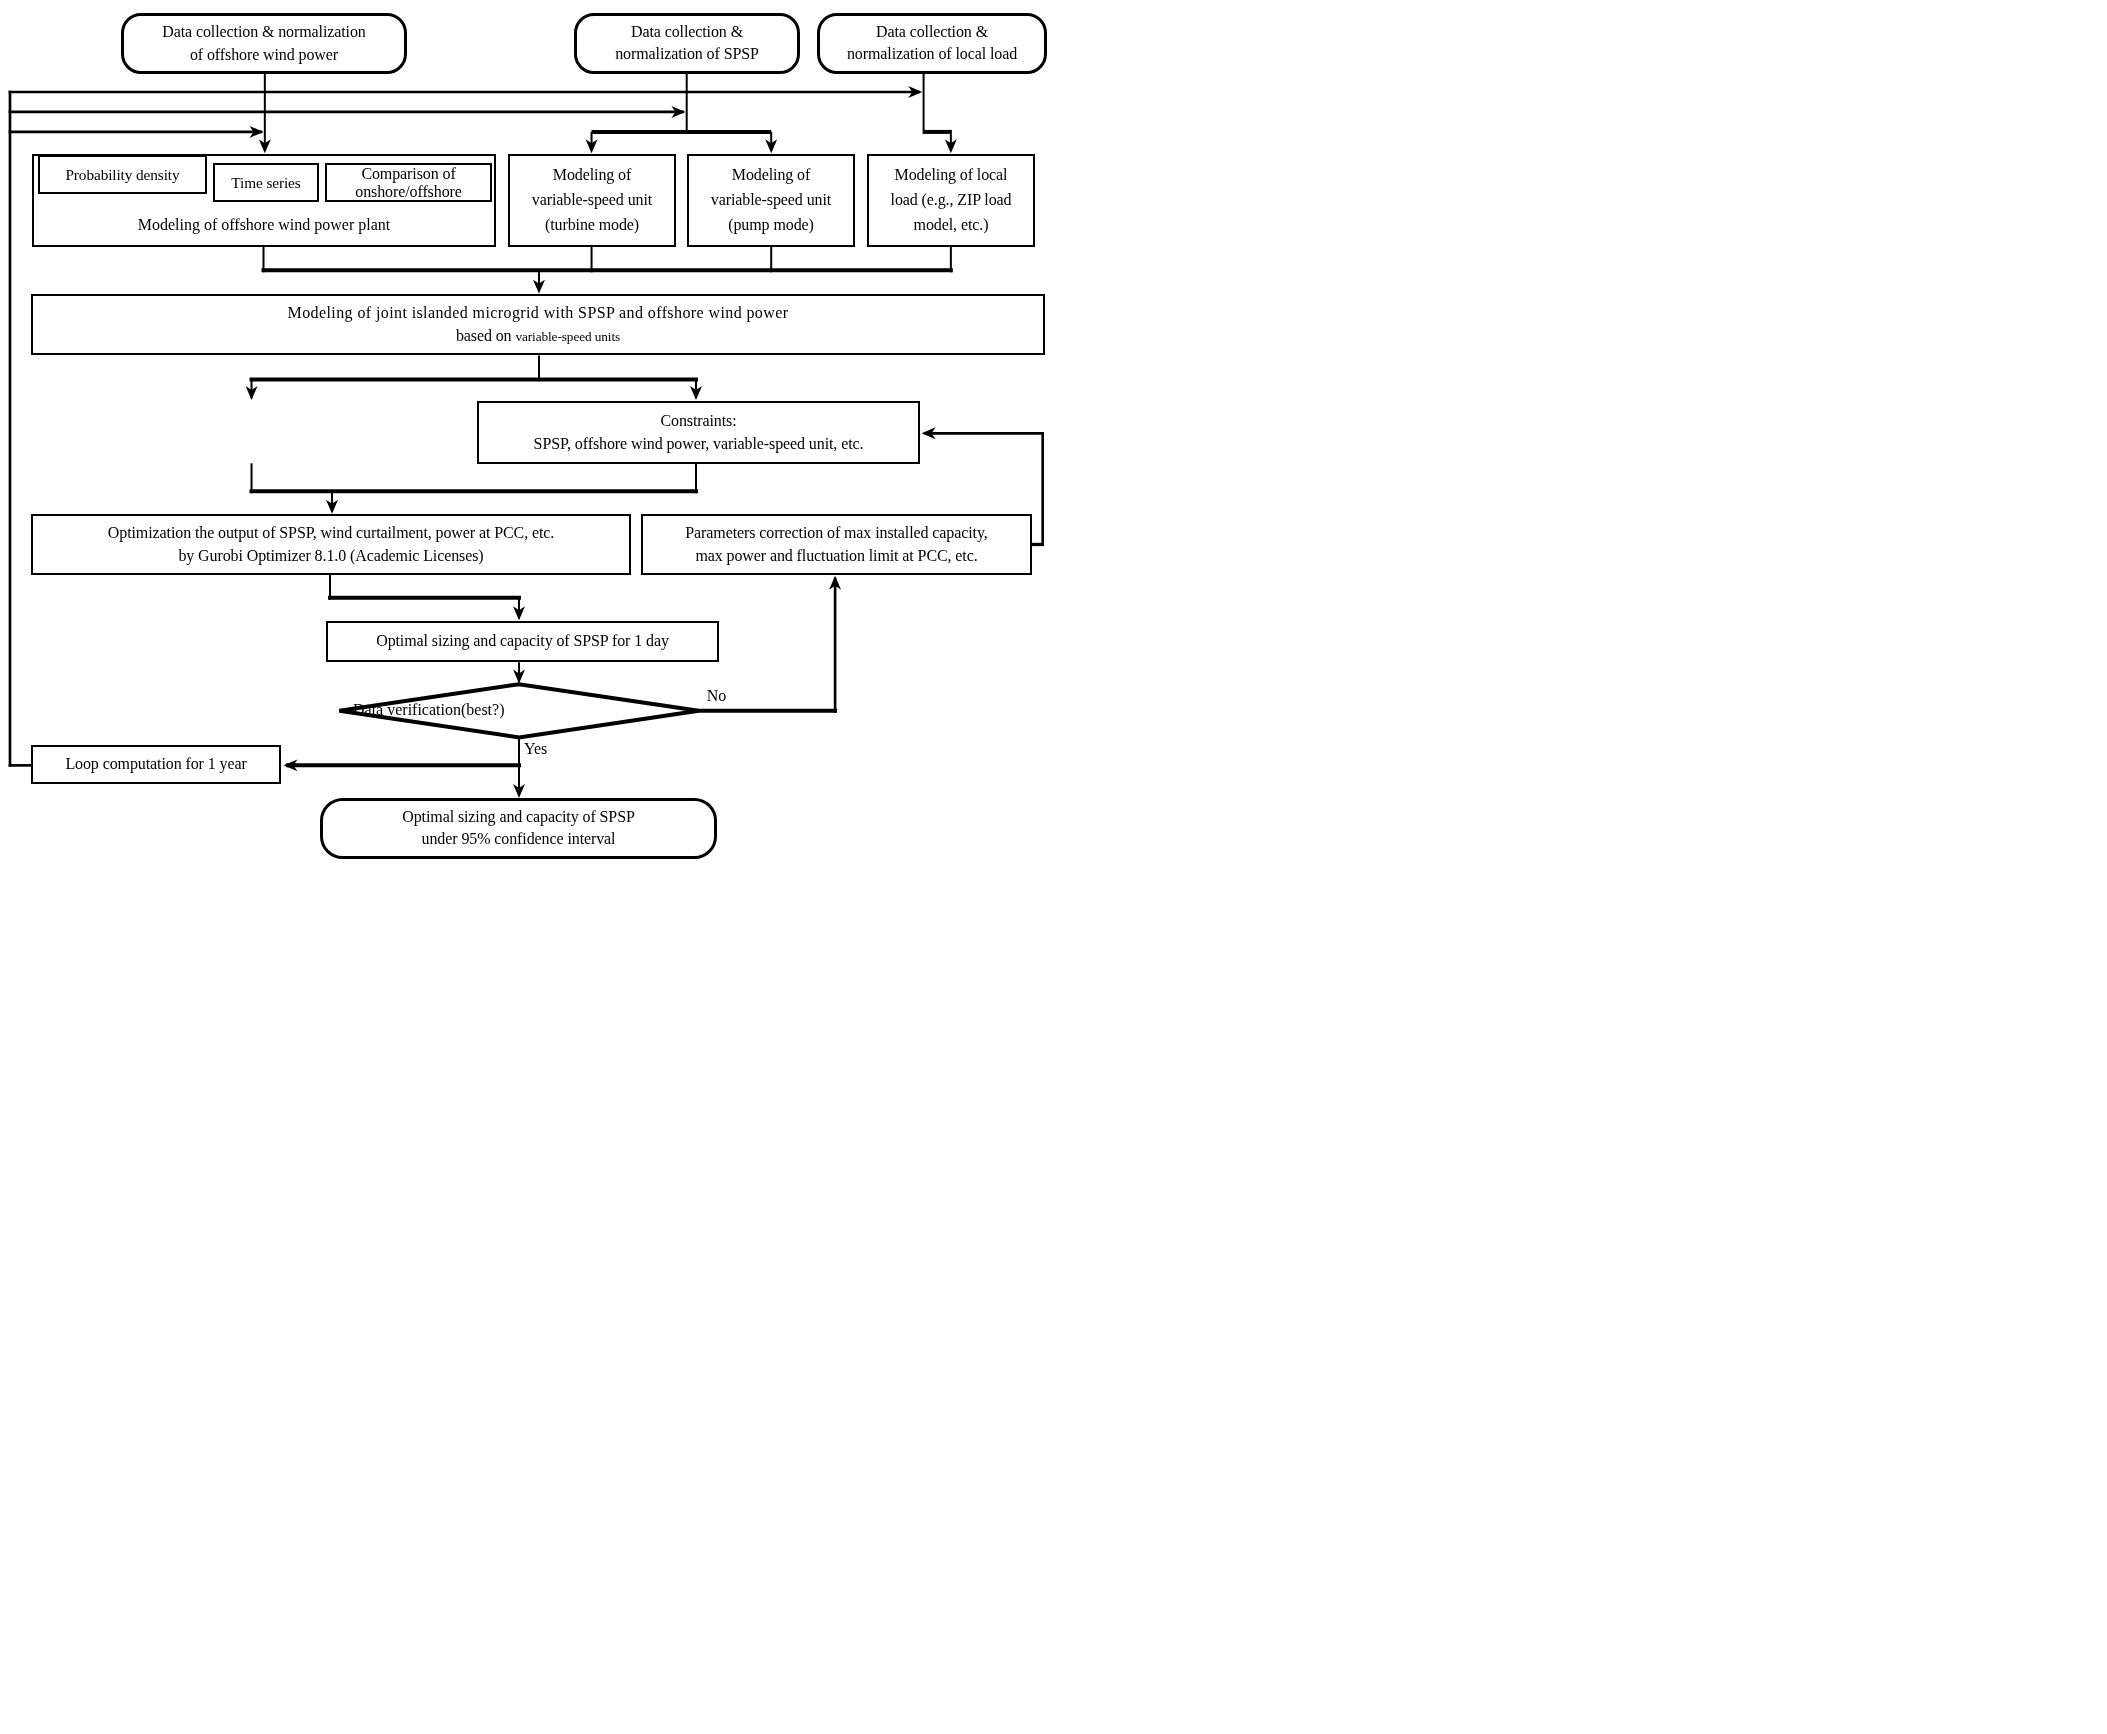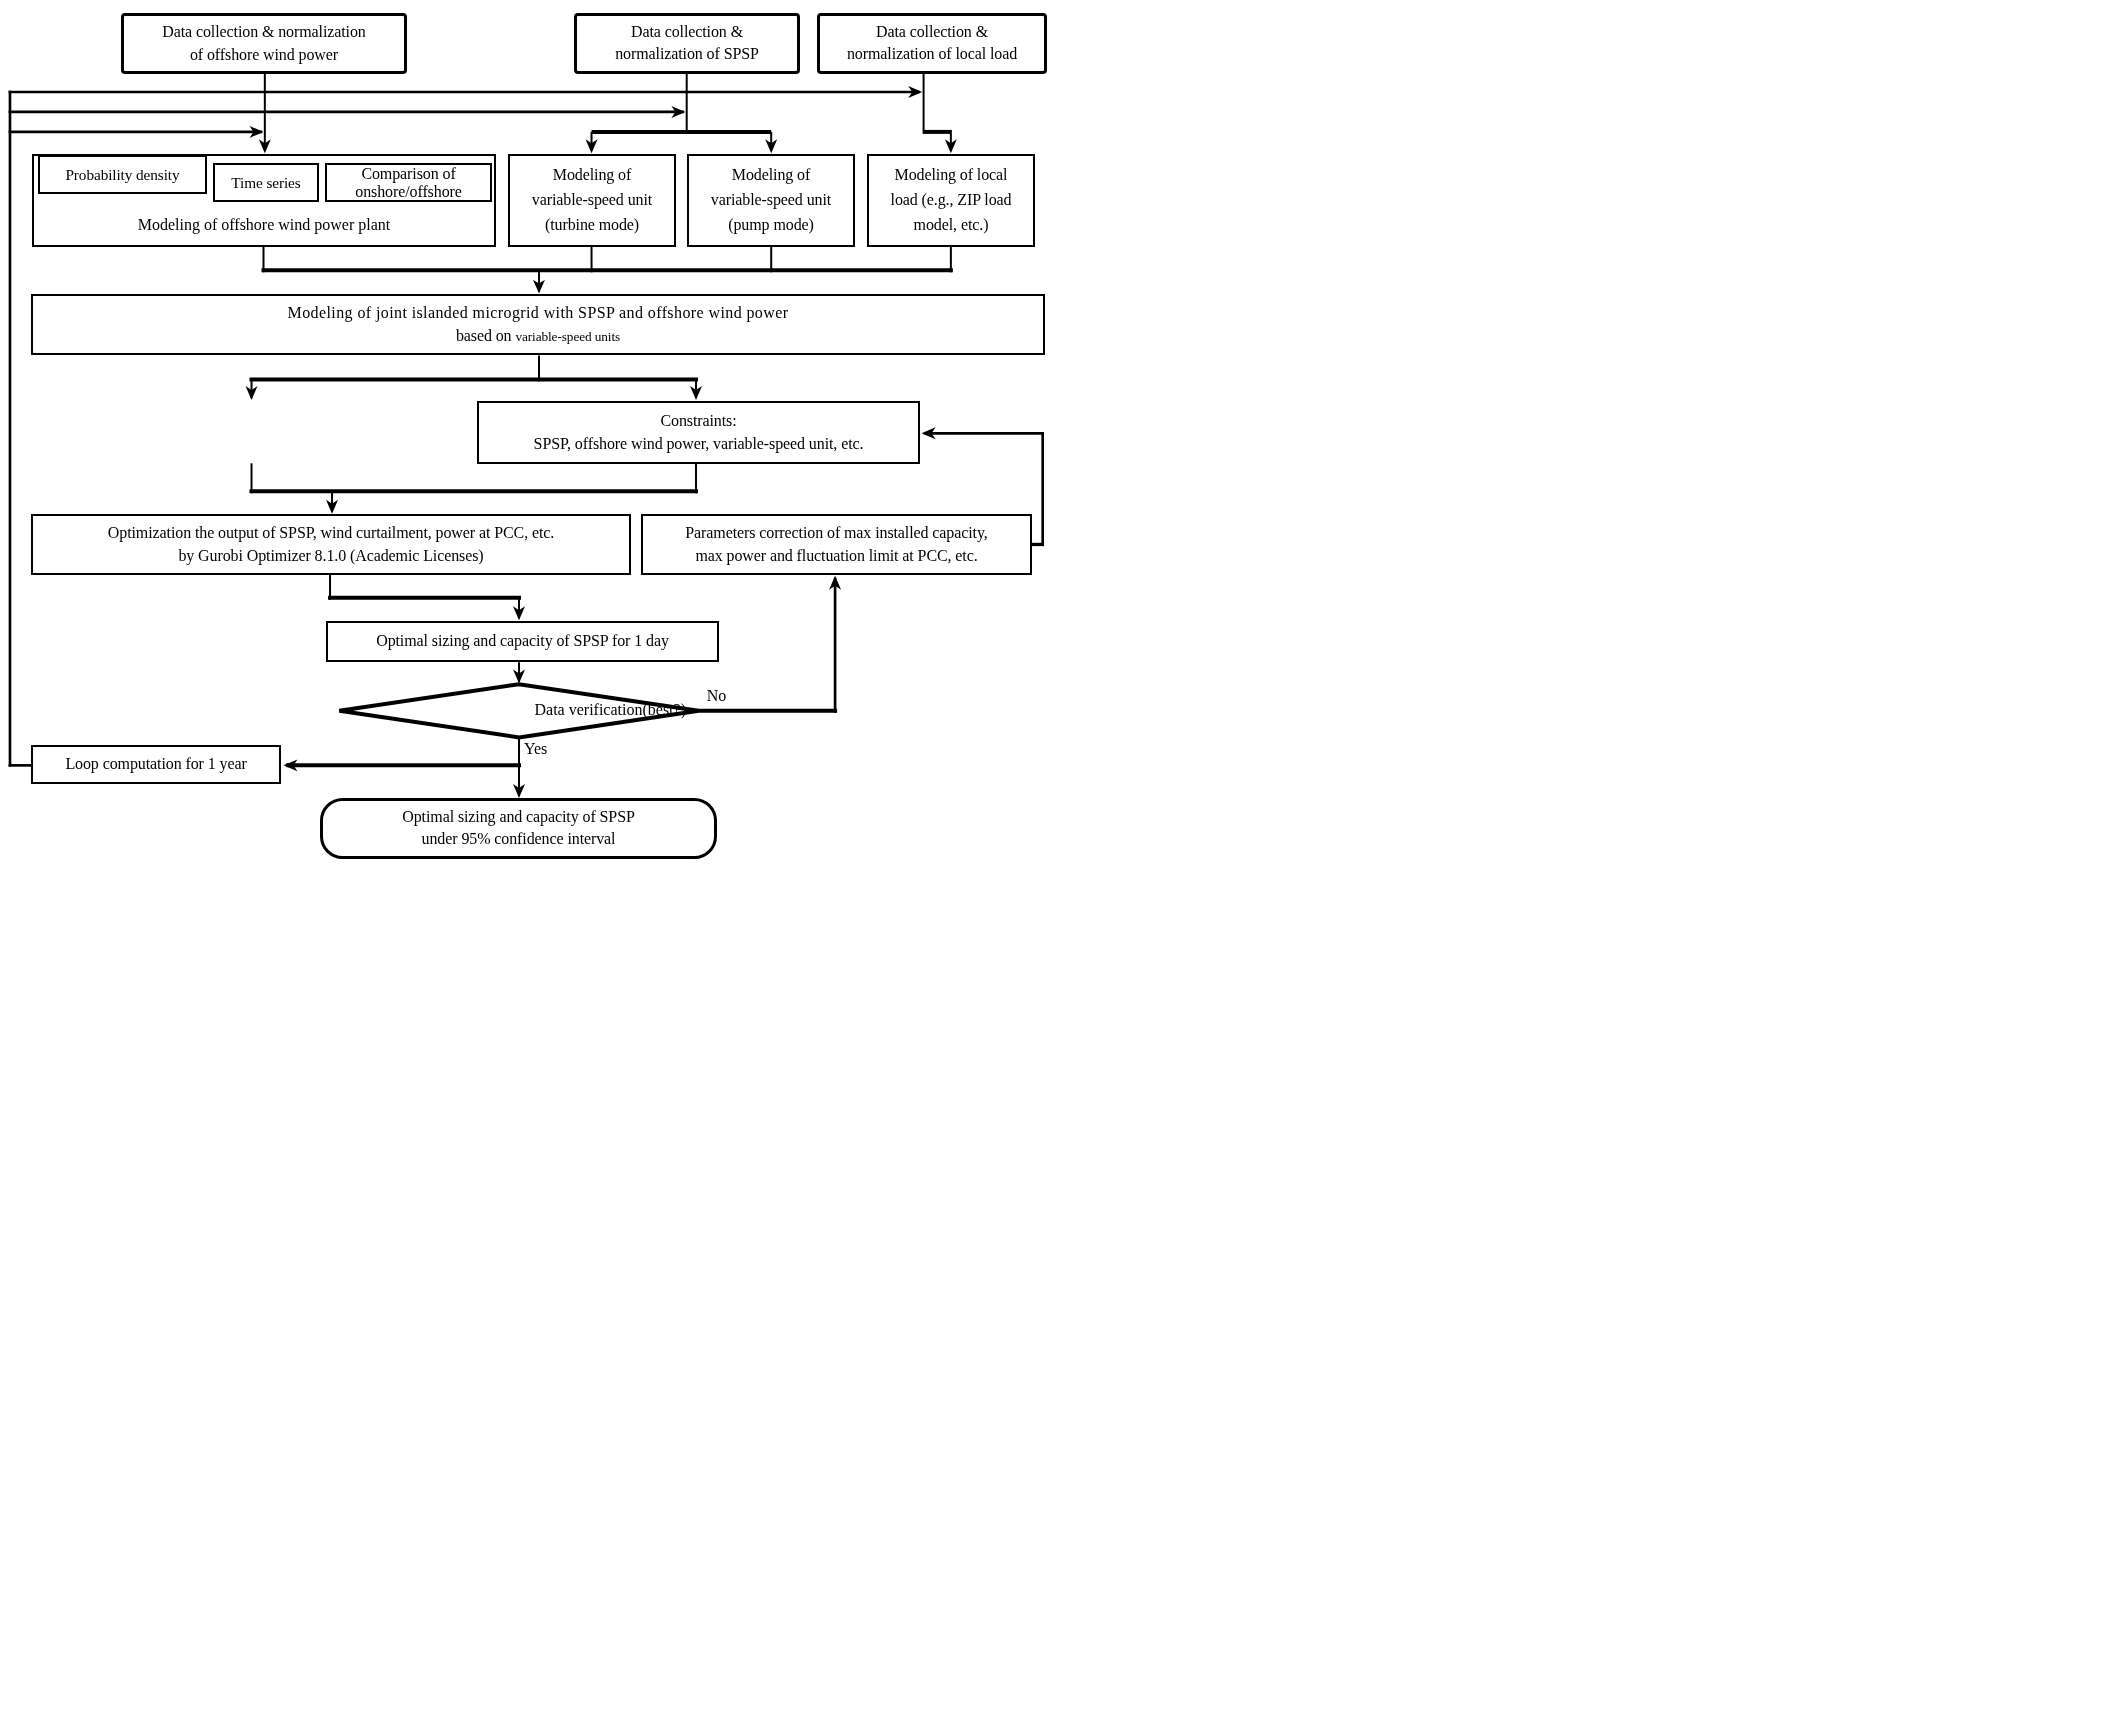--- a/index.html
+++ b/index.html
@@ -10,30 +10,30 @@
   }
   svg.wires{position:absolute;left:0;top:0;width:1054px;height:868px;z-index:1;}
   .node{
     position:absolute;box-sizing:border-box;background:#fff;z-index:2;
     display:flex;flex-direction:column;align-items:center;justify-content:space-evenly;
     text-align:center;font-size:16px;line-height:1.15;letter-spacing:-0.1px;
   }
   .b4{border:2.7px solid #000;}
   .b5{border:3.3px solid #000;}
   .b3{border:2px solid #000;}
-  .terminal{border-radius:4px;}
+  .terminal{border-radius:20px;}
   .final{border-radius:22.6px;}
   .pre{white-space:pre-line;}
   .label{
     position:absolute;z-index:3;background:transparent;text-align:center;
     font-size:16px;line-height:1.1;
   }
   .joint-line2 small{font-size:13.3px;letter-spacing:-0.1px;}
   .diamond-text{
-    position:absolute;z-index:3;text-align:right;font-size:16px;
+    position:absolute;z-index:3;text-align:left;font-size:16px;
   }
   .subrow{font-size:15.3px;}
   .cmp{font-size:16px;line-height:1.12;}
 </style>
 </head>
 <body>
 
 <div class="stage">
 
   <svg class="wires" viewBox="0 0 1584 1304">

